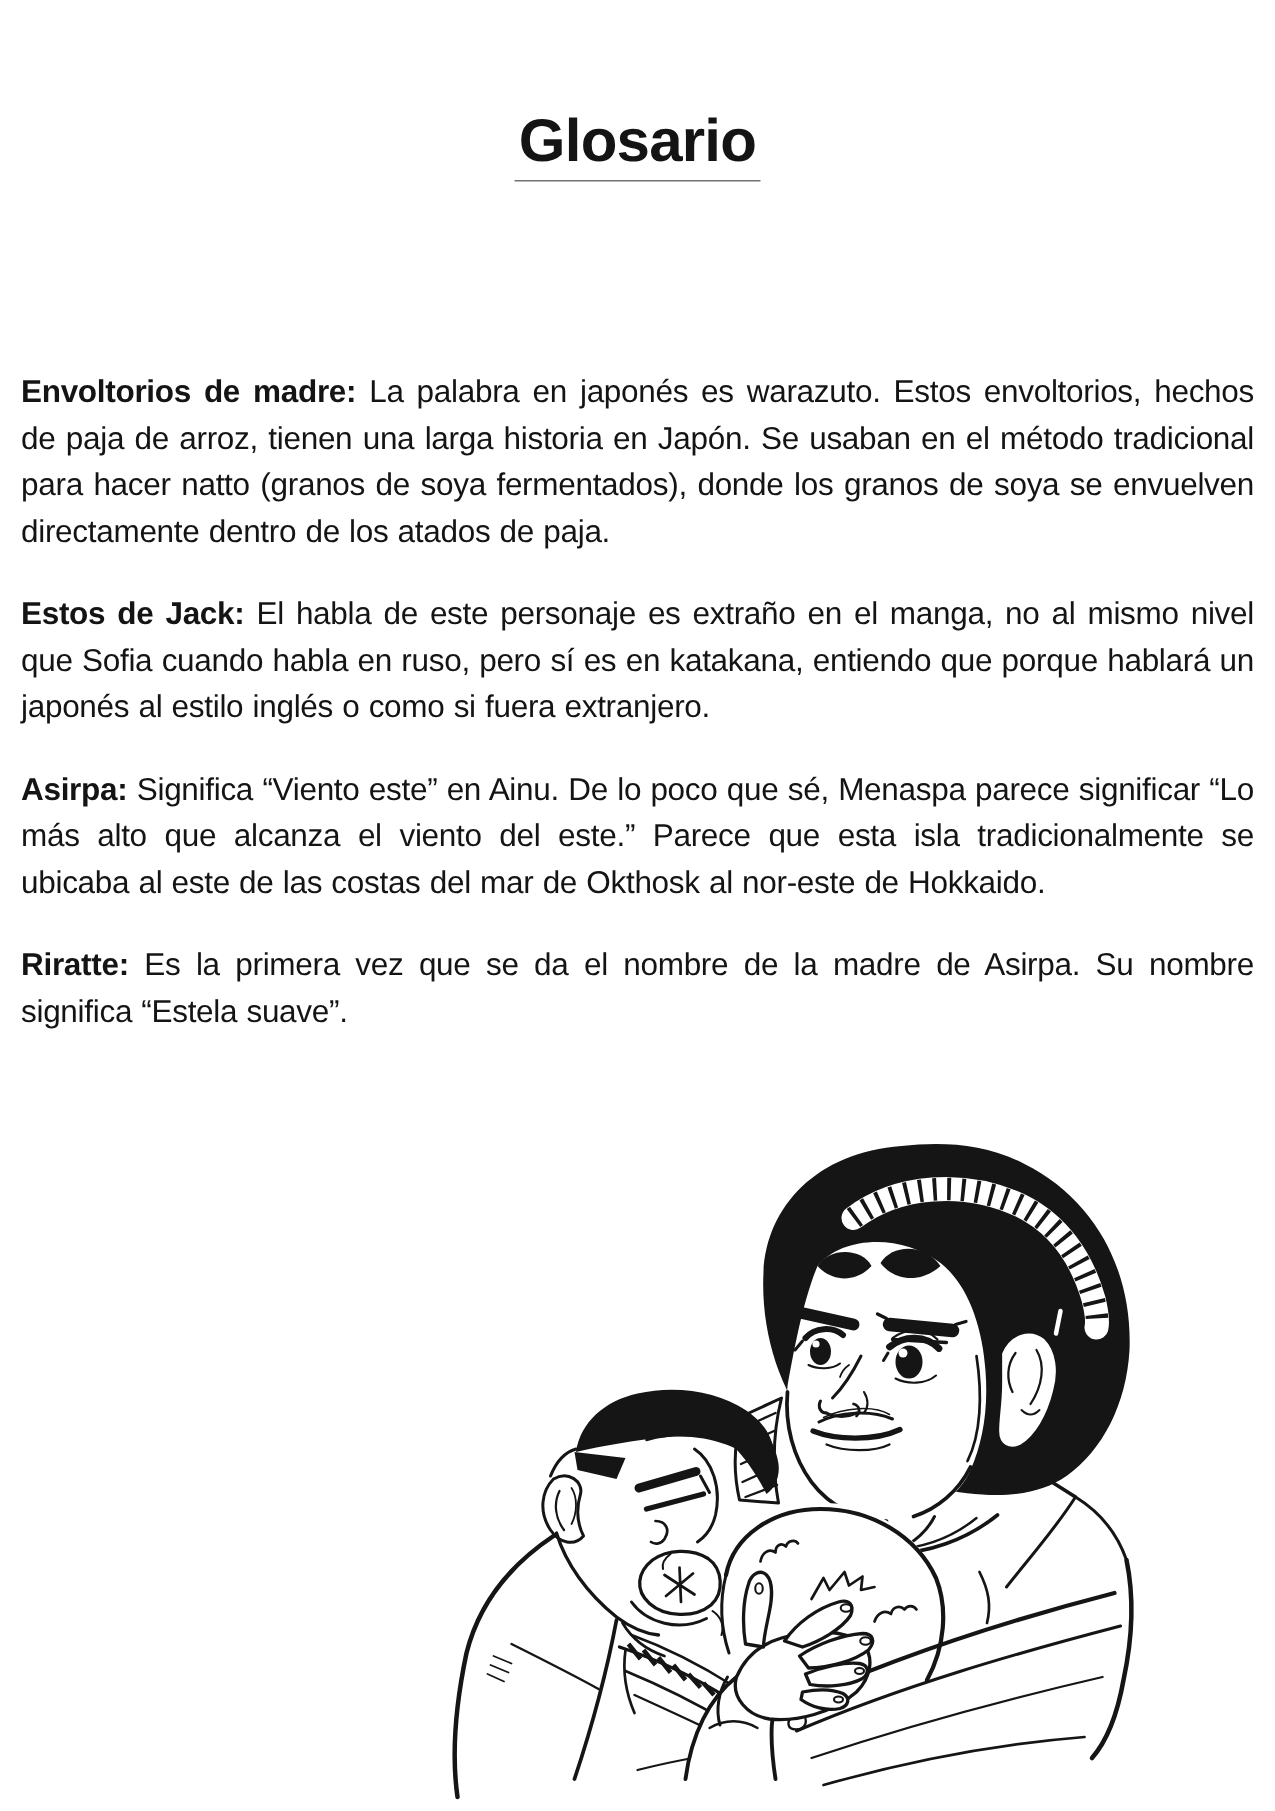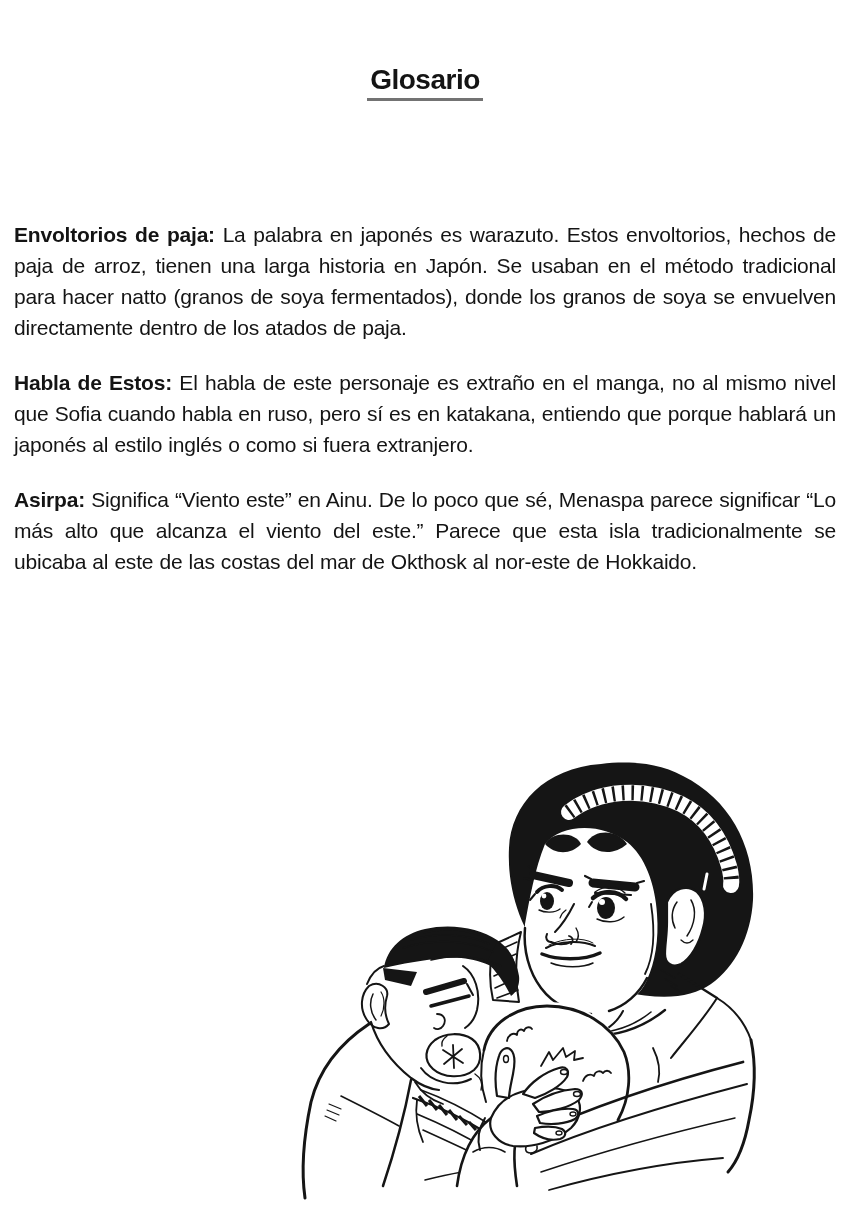--- a/index.html
+++ b/index.html
@@ -4,23 +4,23 @@
 <style>
   html,body{margin:0;padding:0;}
   body{
     width:850px;height:1207px;position:relative;overflow:hidden;
     background:#ffffff;color:#141414;
     font-family:"Liberation Sans", sans-serif;
   }
   .title-wrap{text-align:center;padding-top:45px;}
   .page-title{
     display:inline-block;
-    font-size:28px;font-weight:bold;line-height:1.12;
+    font-size:40px;font-weight:bold;line-height:1.12;
     letter-spacing:-0.5px;
-    border-bottom:3px solid #737373;
+    border-bottom:1px solid #737373;
     padding:0 3px 3px 3px;
   }
   .content{
     margin:0 14px;
     padding-top:99px;
   }
   .entry{
     font-size:21px;line-height:31px;
     letter-spacing:-0.2px;word-spacing:0.5px;
     text-align:justify;
@@ -34,23 +34,24 @@
   .illustration svg{display:block;width:477px;height:455px;}
 </style>
 </head>
 <body>
 
 <header class="title-wrap">
   <h1 class="page-title">Glosario</h1>
 </header>
 
 <section class="content">
-  <p class="entry"><b>Envoltorios de paja:</b><span> La palabra en japonés es warazuto. Estos envoltorios, hechos de paja de arroz, tienen una larga historia en Japón. Se usaban en el método tradicional para hacer natto (granos de soya fermentados), donde los granos de soya se envuelven directamente dentro de los atados de paja.</span></p>
-  <p class="entry"><b>Habla de Estos:</b><span> El habla de este personaje es extraño en el manga, no al mismo nivel que Sofia cuando habla en ruso, pero sí es en katakana, entiendo que porque hablará un japonés al estilo inglés o como si fuera extranjero.</span></p>
+  <p class="entry"><b>Envoltorios de madre:</b><span> La palabra en japonés es warazuto. Estos envoltorios, hechos de paja de arroz, tienen una larga historia en Japón. Se usaban en el método tradicional para hacer natto (granos de soya fermentados), donde los granos de soya se envuelven directamente dentro de los atados de paja.</span></p>
+  <p class="entry"><b>Estos de Jack:</b><span> El habla de este personaje es extraño en el manga, no al mismo nivel que Sofia cuando habla en ruso, pero sí es en katakana, entiendo que porque hablará un japonés al estilo inglés o como si fuera extranjero.</span></p>
   <p class="entry"><b>Asirpa:</b><span> Significa “Viento este” en Ainu. De lo poco que sé, Menaspa parece significar “Lo más alto que alcanza el viento del este.” Parece que esta isla tradicionalmente se ubicaba al este de las costas del mar de Okthosk al nor-este de Hokkaido.</span></p>
+  <p class="entry"><b>Riratte:</b><span> Es la primera vez que se da el nombre de la madre de Asirpa. Su nombre significa “Estela suave”.</span></p>
 </section>
 
 <figure class="illustration" role="img" aria-label="Black and white manga illustration of a mother with a hatched headband cradling and breastfeeding her baby, wrapped in a shawl">
 <svg viewBox="0 0 477 455" xmlns="http://www.w3.org/2000/svg" fill="none" stroke="#151515" stroke-linecap="round" stroke-linejoin="round">
 
   <g>
 
     <path d="M318,12 C262,16 228,52 226,96
              C224,134 236,174 258,200 C266,210 276,220 288,228
              L340,240 C380,248 408,246 428,232

